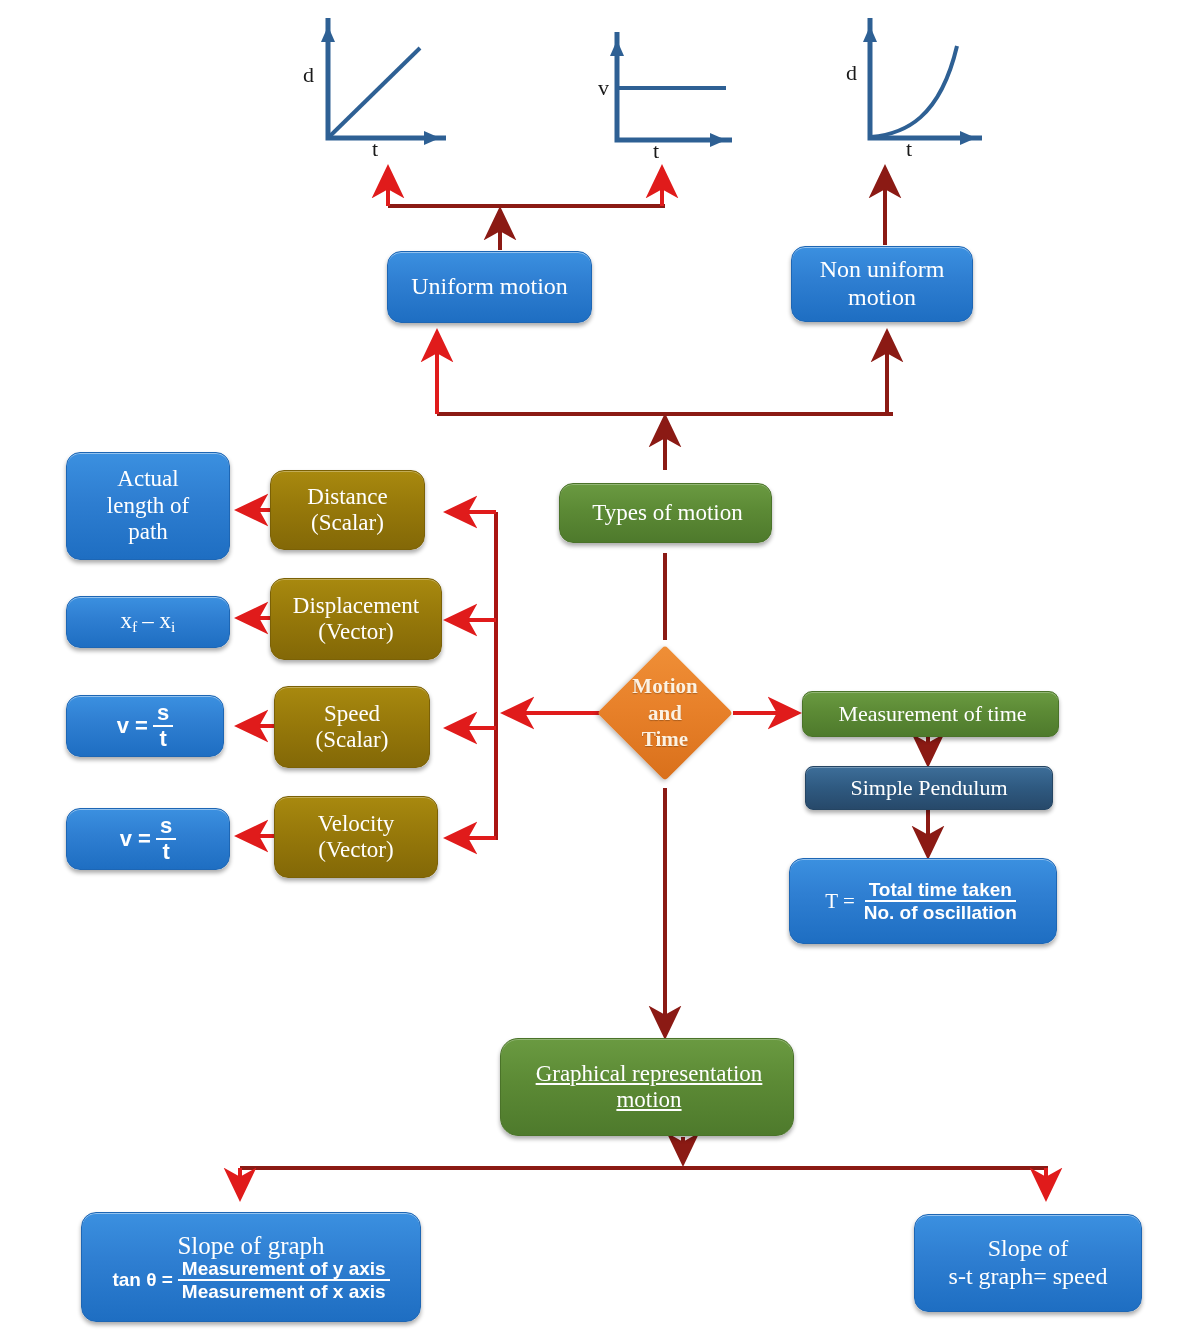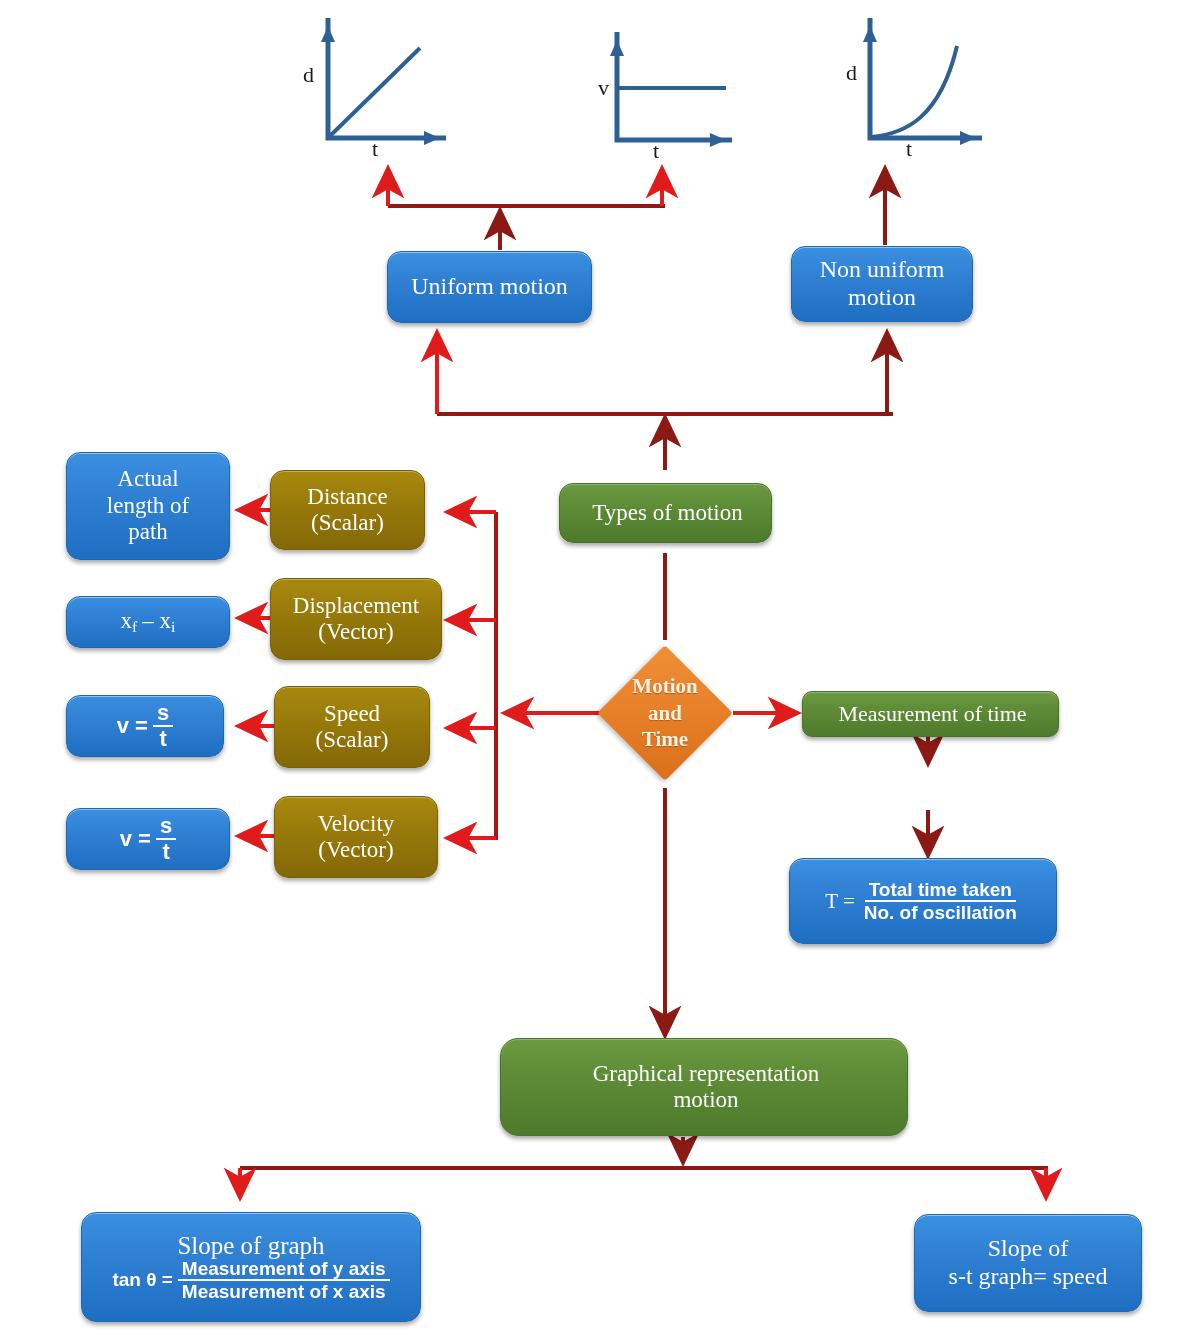--- a/index.html
+++ b/index.html
@@ -275,32 +275,35 @@
         <span class="num">s</span>
         <span class="den">t</span>
       </span>
     </span>
   </div>
 
   <div class="node green" style="left:802px;top:691px;width:257px;height:46px;font-size:22px;border-radius:10px;">
     <span>Measurement of time</span>
   </div>
 
+  <div class="node steel" style="left:805px;top:766px;width:248px;height:44px;font-size:22px;border-radius:8px;">
+    <span>Simple Pendulum</span>
+  </div>
 
   <div class="node blue" style="left:789px;top:858px;width:268px;height:86px;font-size:19px;font-weight:bold;font-family:'Liberation Sans',sans-serif;">
     <span class="fx">
       <span style="font-weight:normal;font-size:21px;font-family:'Liberation Serif',serif;">T =</span>
       <span class="frac">
         <span class="num">Total time taken</span>
         <span class="den">No. of oscillation</span>
       </span>
     </span>
   </div>
 
-  <div class="node green" style="left:500px;top:1038px;width:408px;height:98px;font-size:23px;border-radius:18px;">
+  <div class="node green" style="left:500px;top:1038px;width:294px;height:98px;font-size:23px;border-radius:18px;text-decoration:underline;">
     <span>
       <span>Graphical representation</span><br>
       <span>motion</span>
     </span>
   </div>
 
   <div class="node blue" style="left:81px;top:1212px;width:340px;height:110px;font-size:20px;flex-direction:column;gap:0;border-radius:15px;">
     <div style="font-size:25px;font-family:'Liberation Serif',serif;margin-bottom:-2px;">Slope of graph</div>
     <div class="fx" style="font-weight:bold;font-family:'Liberation Sans',sans-serif;font-size:19px;">
       <span>tan θ =</span>

